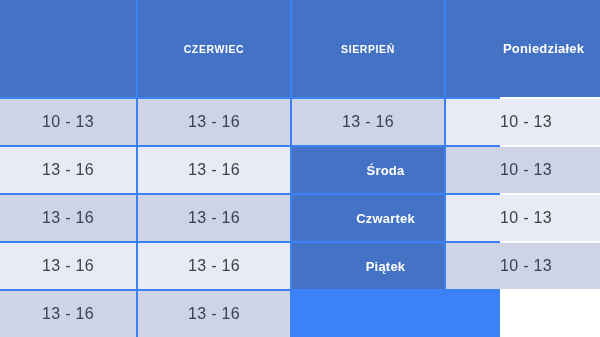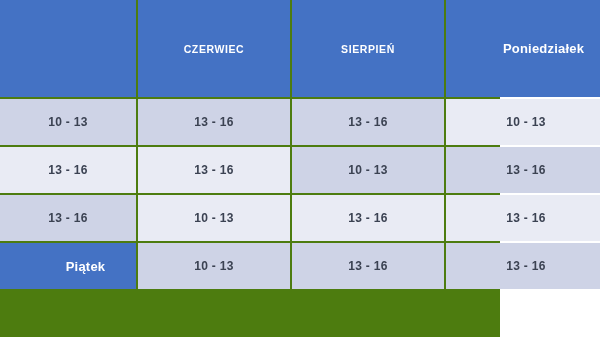--- a/index.html
+++ b/index.html
@@ -13,21 +13,21 @@
     font-family: "Liberation Sans", sans-serif;
     overflow: hidden;
   }
 
   #schedule-table {
     width: 500px;
     height: 337px;
     display: grid;
     grid-template-columns: 136px 152px 152px 160px;
     grid-template-rows: 97px 1fr 1fr 1fr 1fr 1fr;
-    background: #4d7c0f;
+    background: #3b82f6;
     column-gap: 2px;
     row-gap: 2px;
     box-sizing: border-box;
   }
 
   .cell {
     display: flex;
     align-items: center;
     justify-content: center;
     box-sizing: border-box;
@@ -52,22 +52,22 @@
     color: #ffffff;
     font-size: 13px;
     font-weight: bold;
     letter-spacing: 0.2px;
     padding-left: 35px;
   }
 
   
   .data {
     color: #3b4252;
-    font-size: 12px;
-    font-weight: bold;
+    font-size: 16px;
+    font-weight: normal;
     letter-spacing: 0.3px;
   }
   .band-dark {
     background: #ced3e6;
   }
   .band-light {
     background: #e9ebf4;
   }
 </style>
 </head>
@@ -81,24 +81,26 @@
 
   <div class="cell rowlabel">Poniedziałek</div>
   <div class="cell data band-dark">10 - 13</div>
   <div class="cell data band-dark">13 - 16</div>
   <div class="cell data band-dark">13 - 16</div>
 
   <div class="cell data band-light">10 - 13</div>
   <div class="cell data band-light">13 - 16</div>
   <div class="cell data band-light">13 - 16</div>
 
+  <div class="cell rowlabel">Środa</div>
   <div class="cell data band-dark">10 - 13</div>
   <div class="cell data band-dark">13 - 16</div>
   <div class="cell data band-dark">13 - 16</div>
 
+  <div class="cell rowlabel">Czwartek</div>
   <div class="cell data band-light">10 - 13</div>
   <div class="cell data band-light">13 - 16</div>
   <div class="cell data band-light">13 - 16</div>
 
   <div class="cell rowlabel">Piątek</div>
   <div class="cell data band-dark">10 - 13</div>
   <div class="cell data band-dark">13 - 16</div>
   <div class="cell data band-dark">13 - 16</div>
 
 </div>

